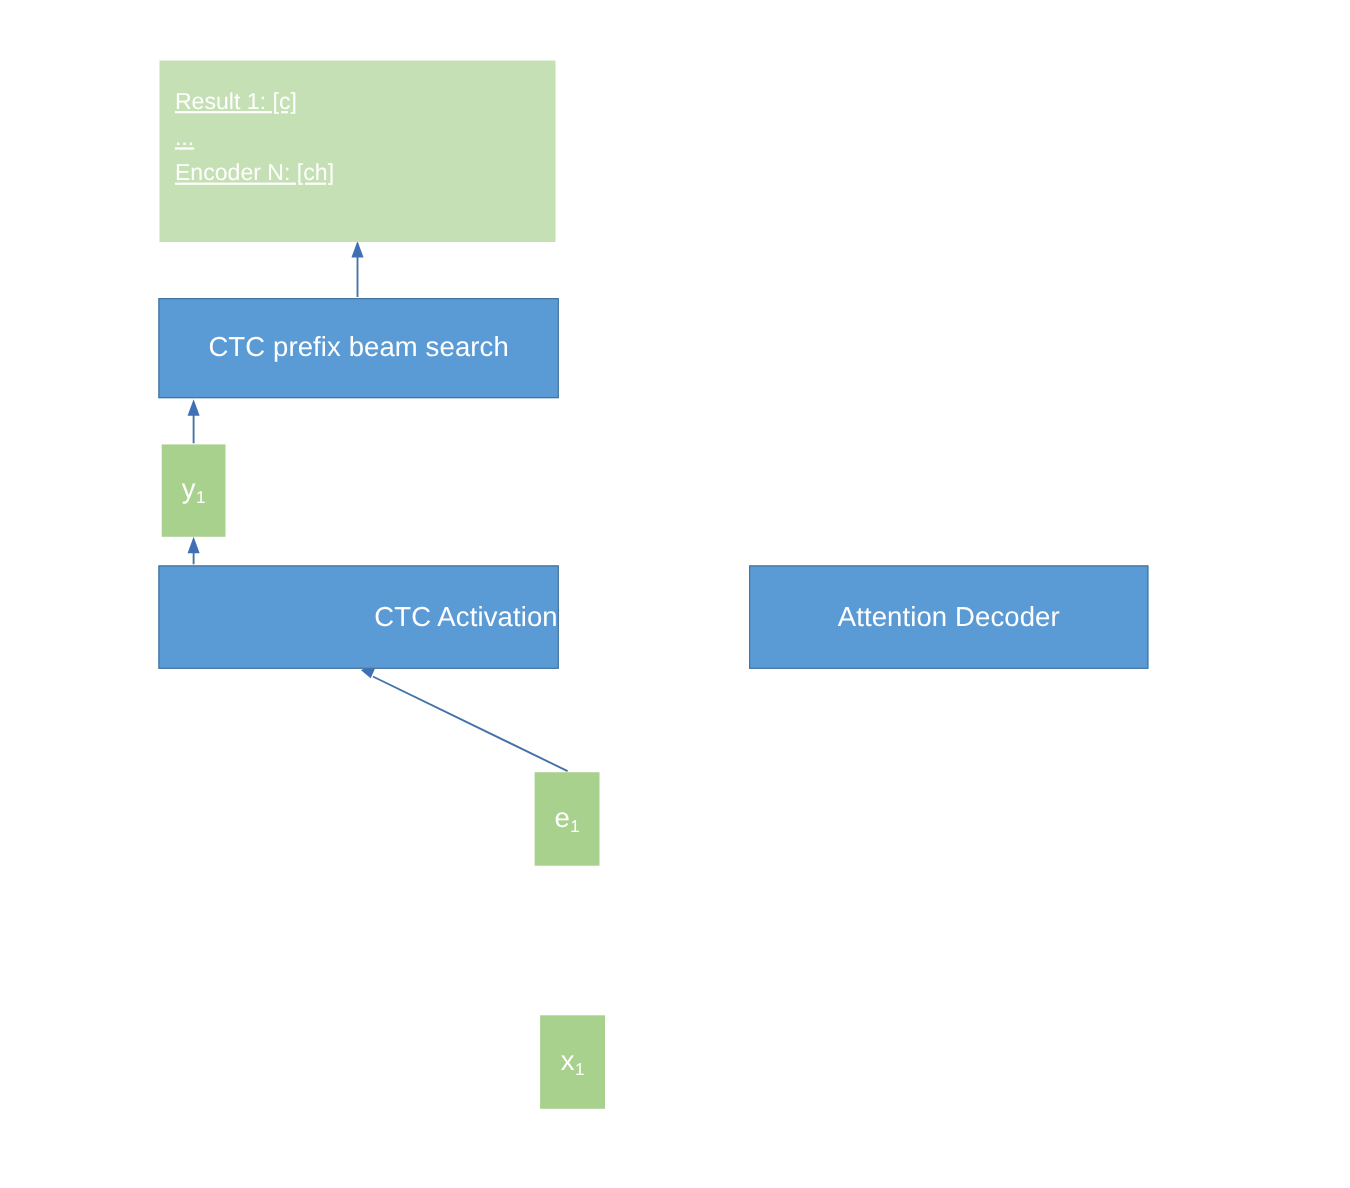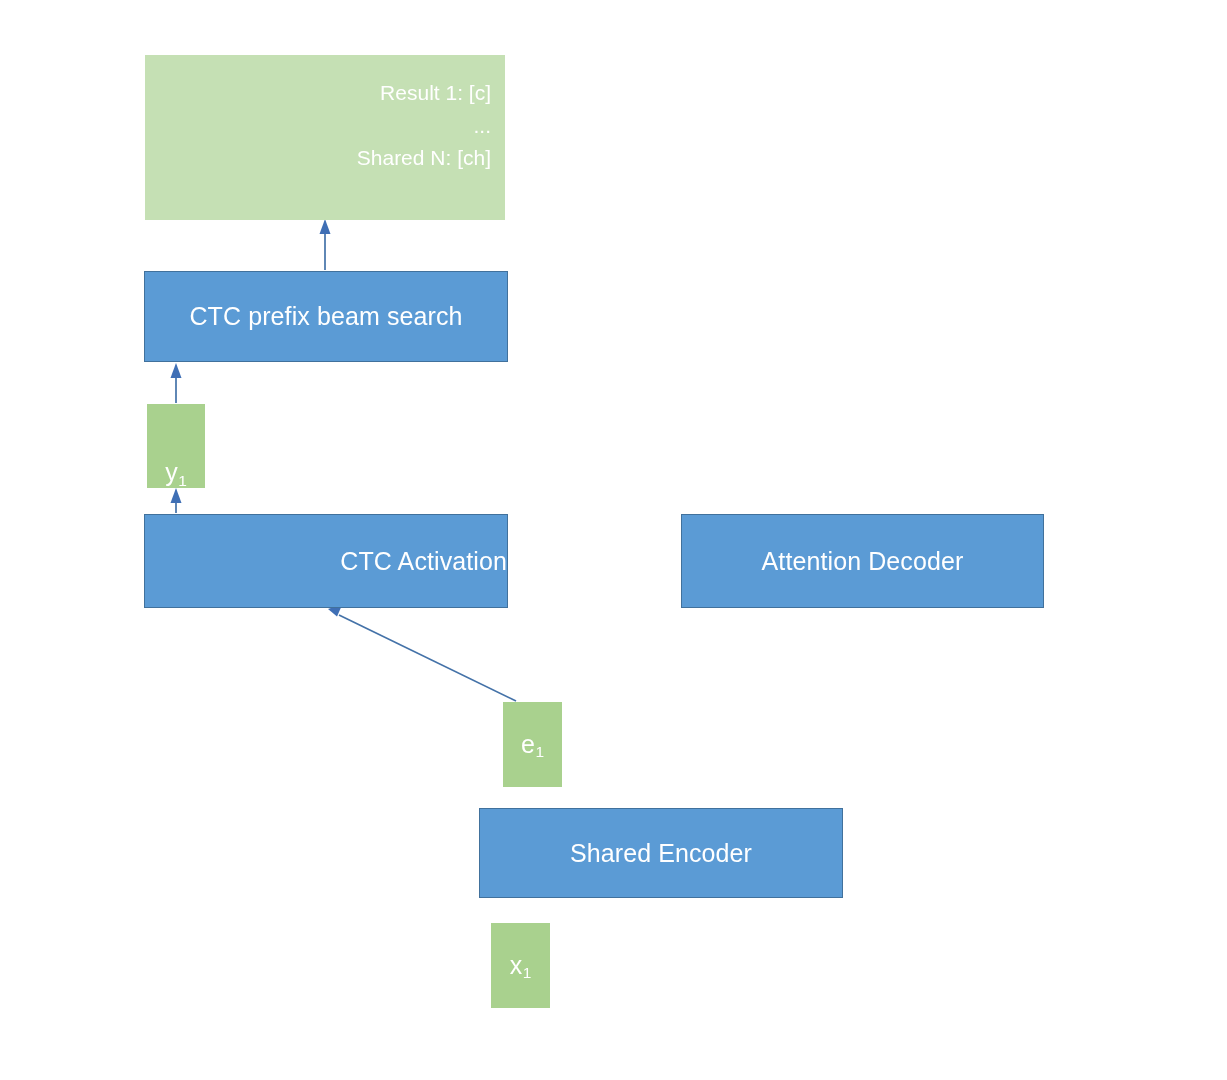--- a/index.html
+++ b/index.html
@@ -40,21 +40,22 @@
     font-size: 25px;
     font-weight: 400;
   }
   .node-results {
     background: #C5E0B4;
     border: none;
     display: block;
     padding: 22px 14px 14px 14px;
     font-size: 21px;
     line-height: 1.555;
-    text-align: right;
+    text-align: left;
+    text-decoration: underline;
   }
   .node-results .res-line {
     display: block;
     white-space: pre;
   }
   .sub {
     font-size: 0.62em;
     vertical-align: -0.28em;
     line-height: 1;
     padding-left: 0.5px;
@@ -104,44 +105,41 @@
     </g>
 
     <g></g>
 
     <g></g>
   </svg>
 
   <div class="node node-results" style="left:145px; top:55px; width:360px; height:165px;">
     <span class="res-line">Result 1: [c]</span>
     <span class="res-line">...</span>
-    <span class="res-line">Shared N: [ch]</span>
+    <span class="res-line">Encoder N: [ch]</span>
   </div>
 
   <div class="node node-process" style="left:144px; top:271px; width:364px; height:91px;">
     <span>CTC prefix beam search</span>
   </div>
 
-  <div class="node node-tensor" style="left:147px; top:404px; width:58px; height:84px;align-items:flex-end;">
+  <div class="node node-tensor" style="left:147px; top:404px; width:58px; height:84px;">
     <span><span>y</span><span class="sub">1</span></span>
   </div>
 
   <div class="node node-process" style="left:144px; top:514px; width:364px; height:94px;justify-content:flex-end;">
     <span>CTC Activation</span>
   </div>
 
   <div class="node node-process" style="left:681px; top:514px; width:363px; height:94px;align-items:center;">
     <span>Attention Decoder</span>
   </div>
 
-  <div class="node node-tensor" style="left:503px; top:702px; width:59px; height:85px;">
+  <div class="node node-tensor" style="left:486px; top:702px; width:59px; height:85px;">
     <span><span>e</span><span class="sub">1</span></span>
   </div>
 
-  <div class="node node-process" style="left:479px; top:808px; width:364px; height:90px;">
-    <span>Shared Encoder</span>
-  </div>
 
   <div class="node node-tensor" style="left:491px; top:923px; width:59px; height:85px;">
     <span><span>x</span><span class="sub">1</span></span>
   </div>
 
 </div>
 
 </body></html>

